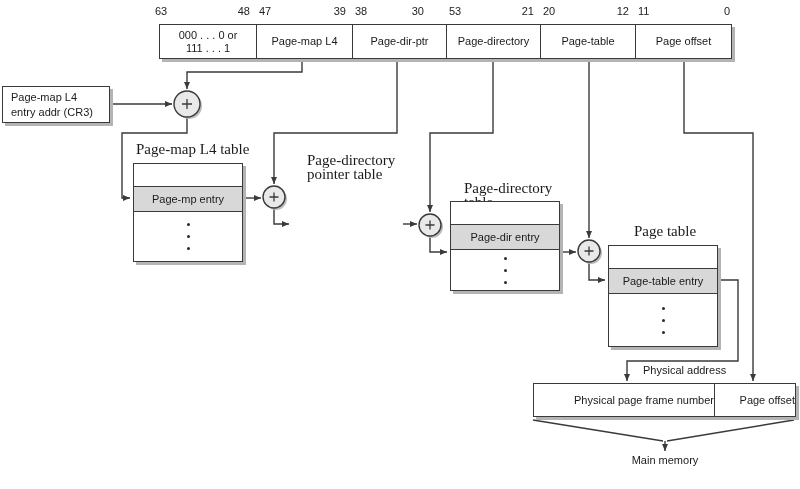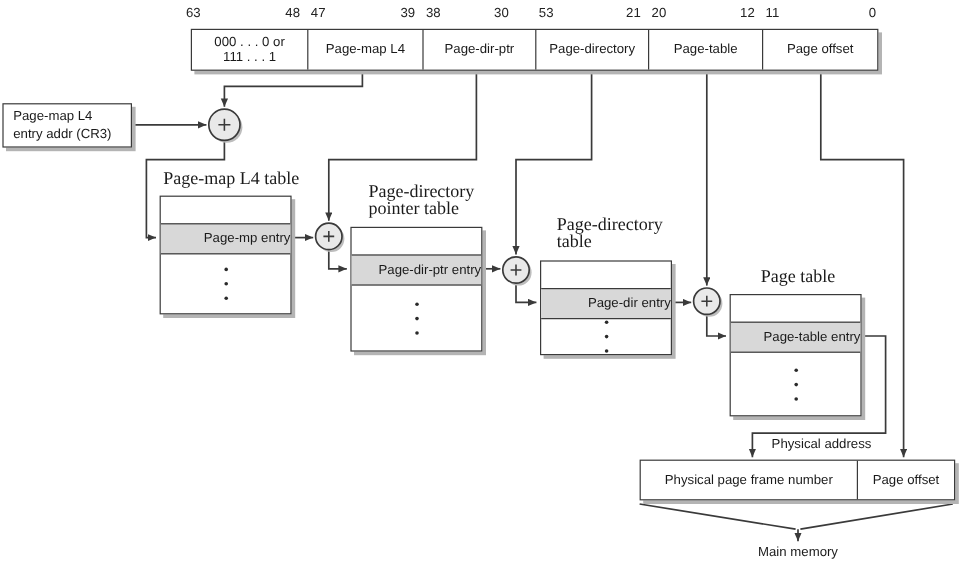--- a/index.html
+++ b/index.html
@@ -36,36 +36,36 @@
   
   .ltable{
     position:absolute;border:1.5px solid #3a3a3a;background:#fff;
     box-shadow:3px 3px 0 0 #b4b4b4;box-sizing:border-box;
     display:flex;flex-direction:column;
   }
   .ltable .blank{height:22px;flex:0 0 auto;}
   .ltable .entry{
     height:26px;flex:0 0 auto;background:#d8d8d8;
     border-top:1.5px solid #3a3a3a;border-bottom:1.5px solid #3a3a3a;
-    display:flex;align-items:center;justify-content:flex-end;
+    display:flex;align-items:center;justify-content:center;
     font-size:11px;white-space:nowrap;box-sizing:border-box;
   }
   .ltable .dots{flex:1 1 auto;display:flex;flex-direction:column;align-items:center;justify-content:center;gap:9px;}
   .ltable .dots i{display:block;width:3px;height:3px;background:#2a2a2a;border-radius:50%;}
 
   .tbl-title{position:absolute;font-size:15px;line-height:14px;white-space:nowrap;font-family:Liberation Serif, serif;}
 
   
   .pabox{
     position:absolute;left:533px;top:383px;width:261px;height:32px;
     border:1.5px solid #3a3a3a;background:#fff;box-shadow:3px 3px 0 0 #b4b4b4;
     display:flex;box-sizing:content-box;
   }
   .pabox .cell{
-    box-sizing:border-box;display:flex;align-items:center;justify-content:center;
+    box-sizing:border-box;display:flex;align-items:center;justify-content:flex-end;
     font-size:11px;white-space:nowrap;
   }
   .pabox .cell.frame{width:180px;}
   .pabox .cell.offset{width:81px;border-left:1.5px solid #3a3a3a;}
 
   .plain-label{position:absolute;font-size:11px;line-height:13px;white-space:nowrap;}
   .copyright{
     position:absolute;left:0;top:469px;width:800px;text-align:center;
     font-size:8px;font-weight:bold;color:#111;
   }
@@ -179,33 +179,22 @@
     <div class="entry">
       <span>Page-mp entry</span>
     </div>
     <div class="dots">
         <i></i>
         <i></i>
         <i></i>
       </div>
   </div>
 
-  <div class="ltable" style="left:292px;top:189px;width:110px;height:104px">
-    <div class="blank"></div>
-    <div class="entry">
-      <span>Page-dir-ptr entry</span>
-    </div>
-    <div class="dots">
-        <i></i>
-        <i></i>
-        <i></i>
-      </div>
-  </div>
-
-  <div class="ltable" style="left:450px;top:217px;width:110px;height:79px">
+
+  <div class="ltable" style="left:450px;top:201px;width:110px;height:90px">
     <div class="blank"></div>
     <div class="entry">
       <span>Page-dir entry</span>
     </div>
     <div class="dots">
         <i></i>
         <i></i>
         <i></i>
       </div>
   </div>

